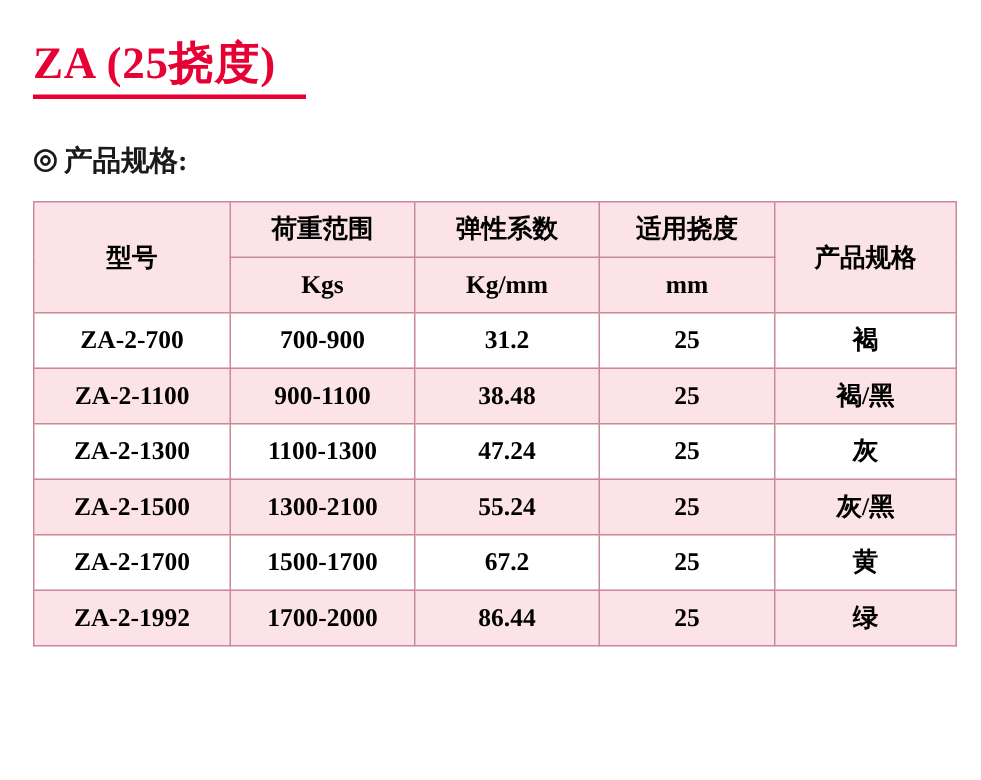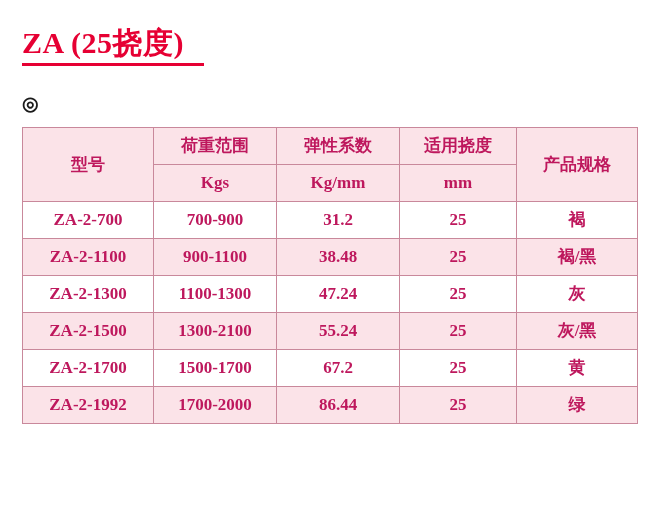--- a/index.html
+++ b/index.html
@@ -54,21 +54,21 @@
     margin-top: 14px;
     border-collapse: collapse;
     width: 610px;
     table-layout: fixed;
   }
   table.spec td, table.spec th {
     border: 1px solid #c9889b;
     text-align: center;
     font-size: 17px;
     font-weight: bold;
-    color: #be185d;
+    color: #000000;
     padding: 0;
     height: 36px;
     vertical-align: middle;
   }
   table.spec thead td {
     background: #fbe3e8;
     font-size: 17px;
   }
   table.spec tbody td {
     background: #ffffff;
@@ -86,20 +86,21 @@
 </head>
 <body>
 
 <div class="page">
 
   <h1 class="title">ZA (25挠度)</h1>
   <div class="title-rule"></div>
 
   <div class="section-head">
     <span class="circle-mark">◎</span>
+    <span>产品规格:</span>
   </div>
 
   <table class="spec">
     <thead>
       <tr>
         <td class="col-model" rowspan="2">型号</td>
         <td class="col-load">荷重范围</td>
         <td class="col-rate">弹性系数</td>
         <td class="col-defl">适用挠度</td>
         <td class="col-color" rowspan="2">产品规格</td>

